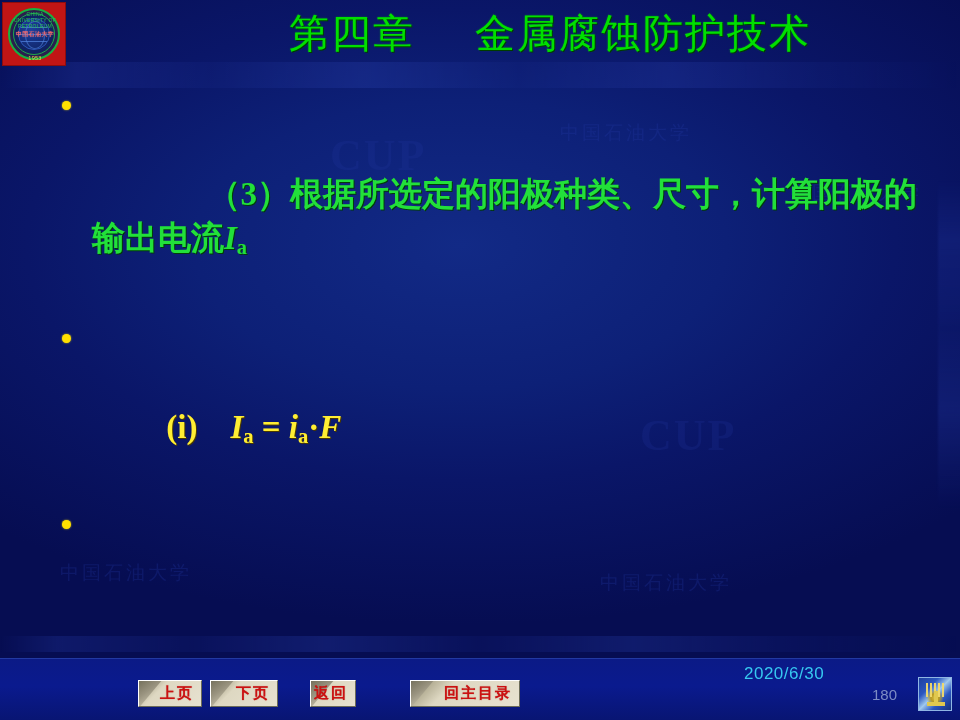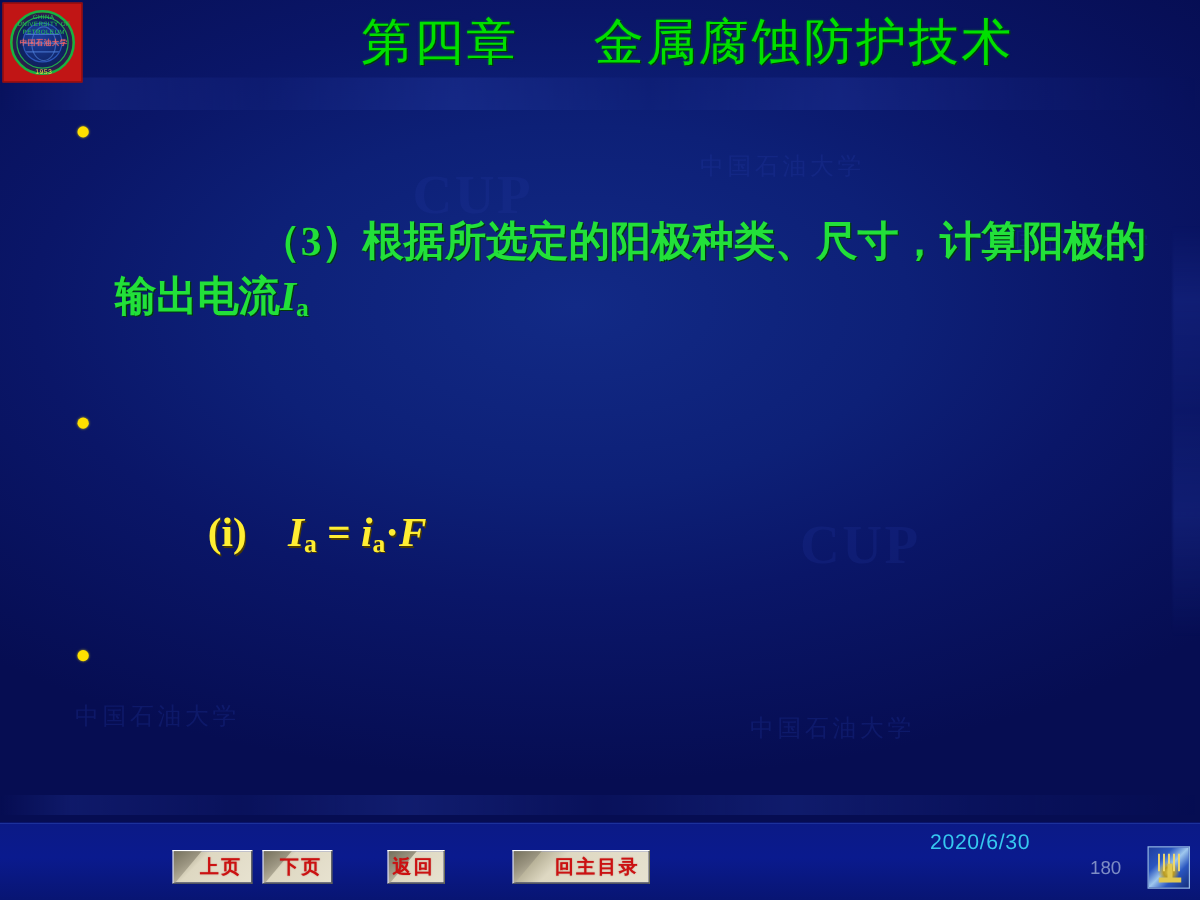--- a/index.html
+++ b/index.html
@@ -205,21 +205,21 @@
   .navbtn span {
     position: relative;
     color: #cc1111;
     font-size: 15px;
     font-weight: bold;
     letter-spacing: 2px;
     font-family: "Liberation Serif", "DejaVu Serif", serif;
     text-shadow: 0 0 1px rgba(160,0,0,.6);
   }
   #btn-prev { left: 138px; width: 64px; }
-  #btn-next { left: 210px; width: 56px; }
+  #btn-next { left: 210px; width: 68px; }
   #btn-back { left: 310px; width: 46px; }
   #btn-home { left: 410px; width: 110px; }
 
   #datestamp {
     position: absolute;
     left: 744px; top: 664px;
     font-size: 17px;
     color: #36c8f0;
     font-family: "Liberation Sans", sans-serif;
     letter-spacing: .5px;

